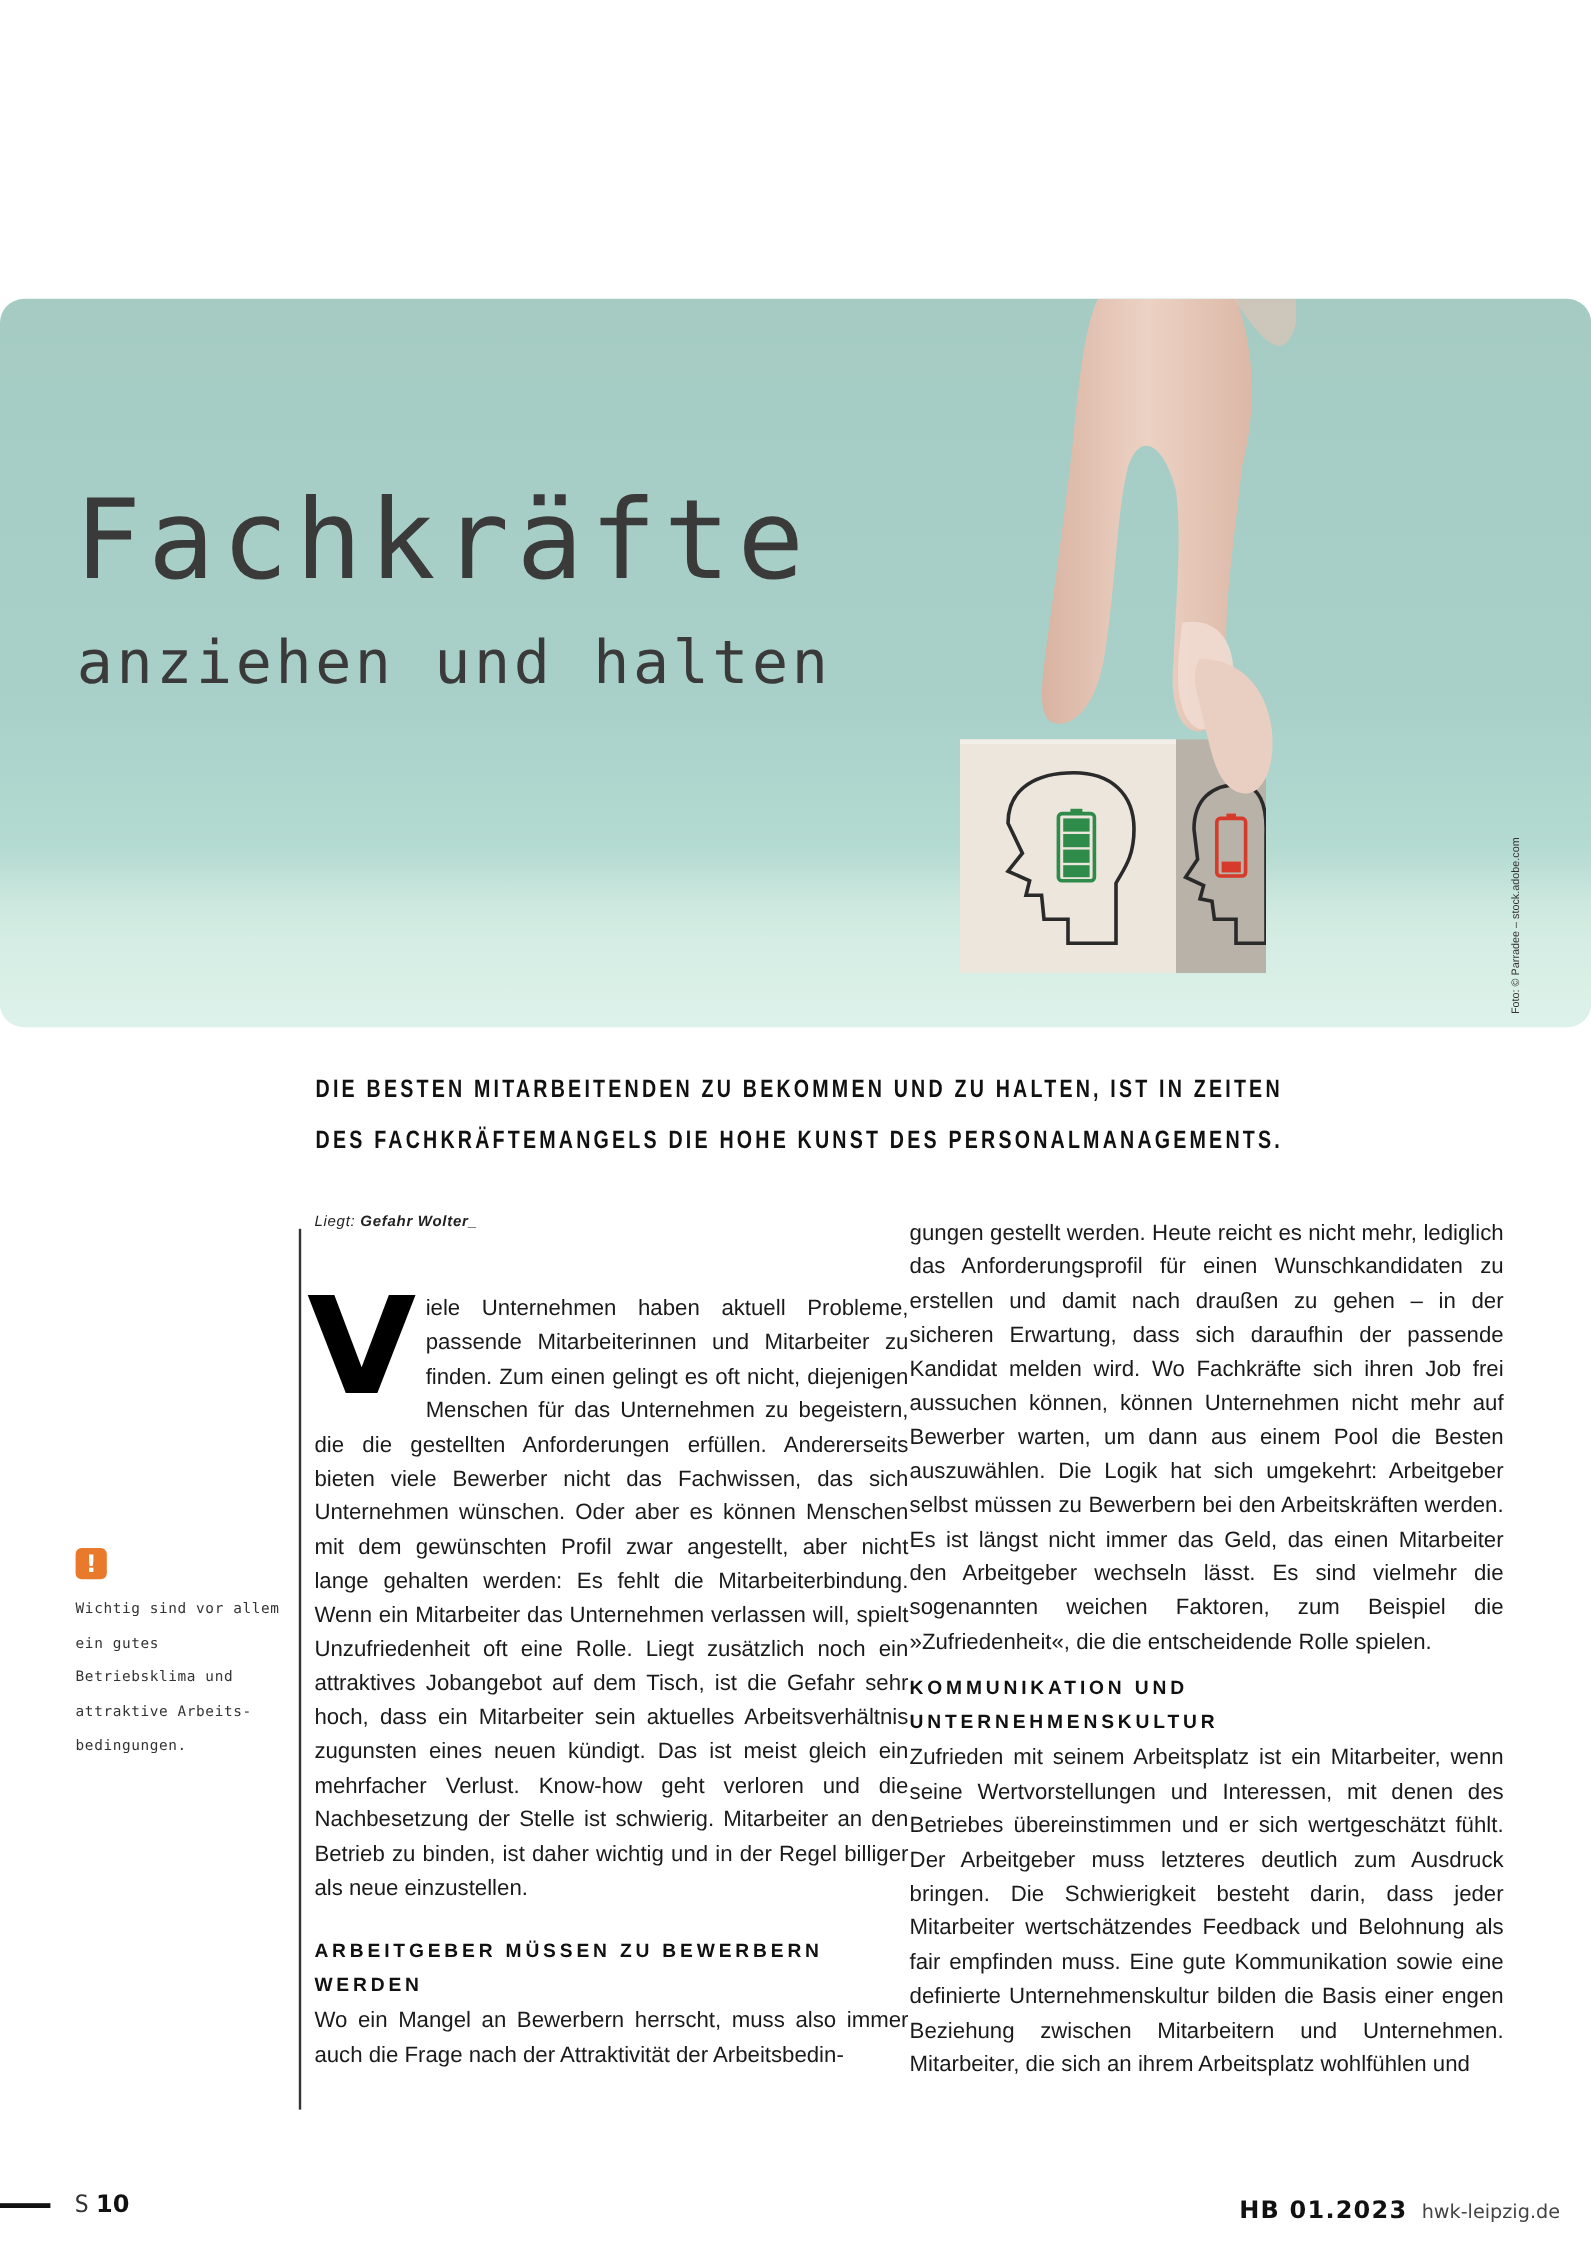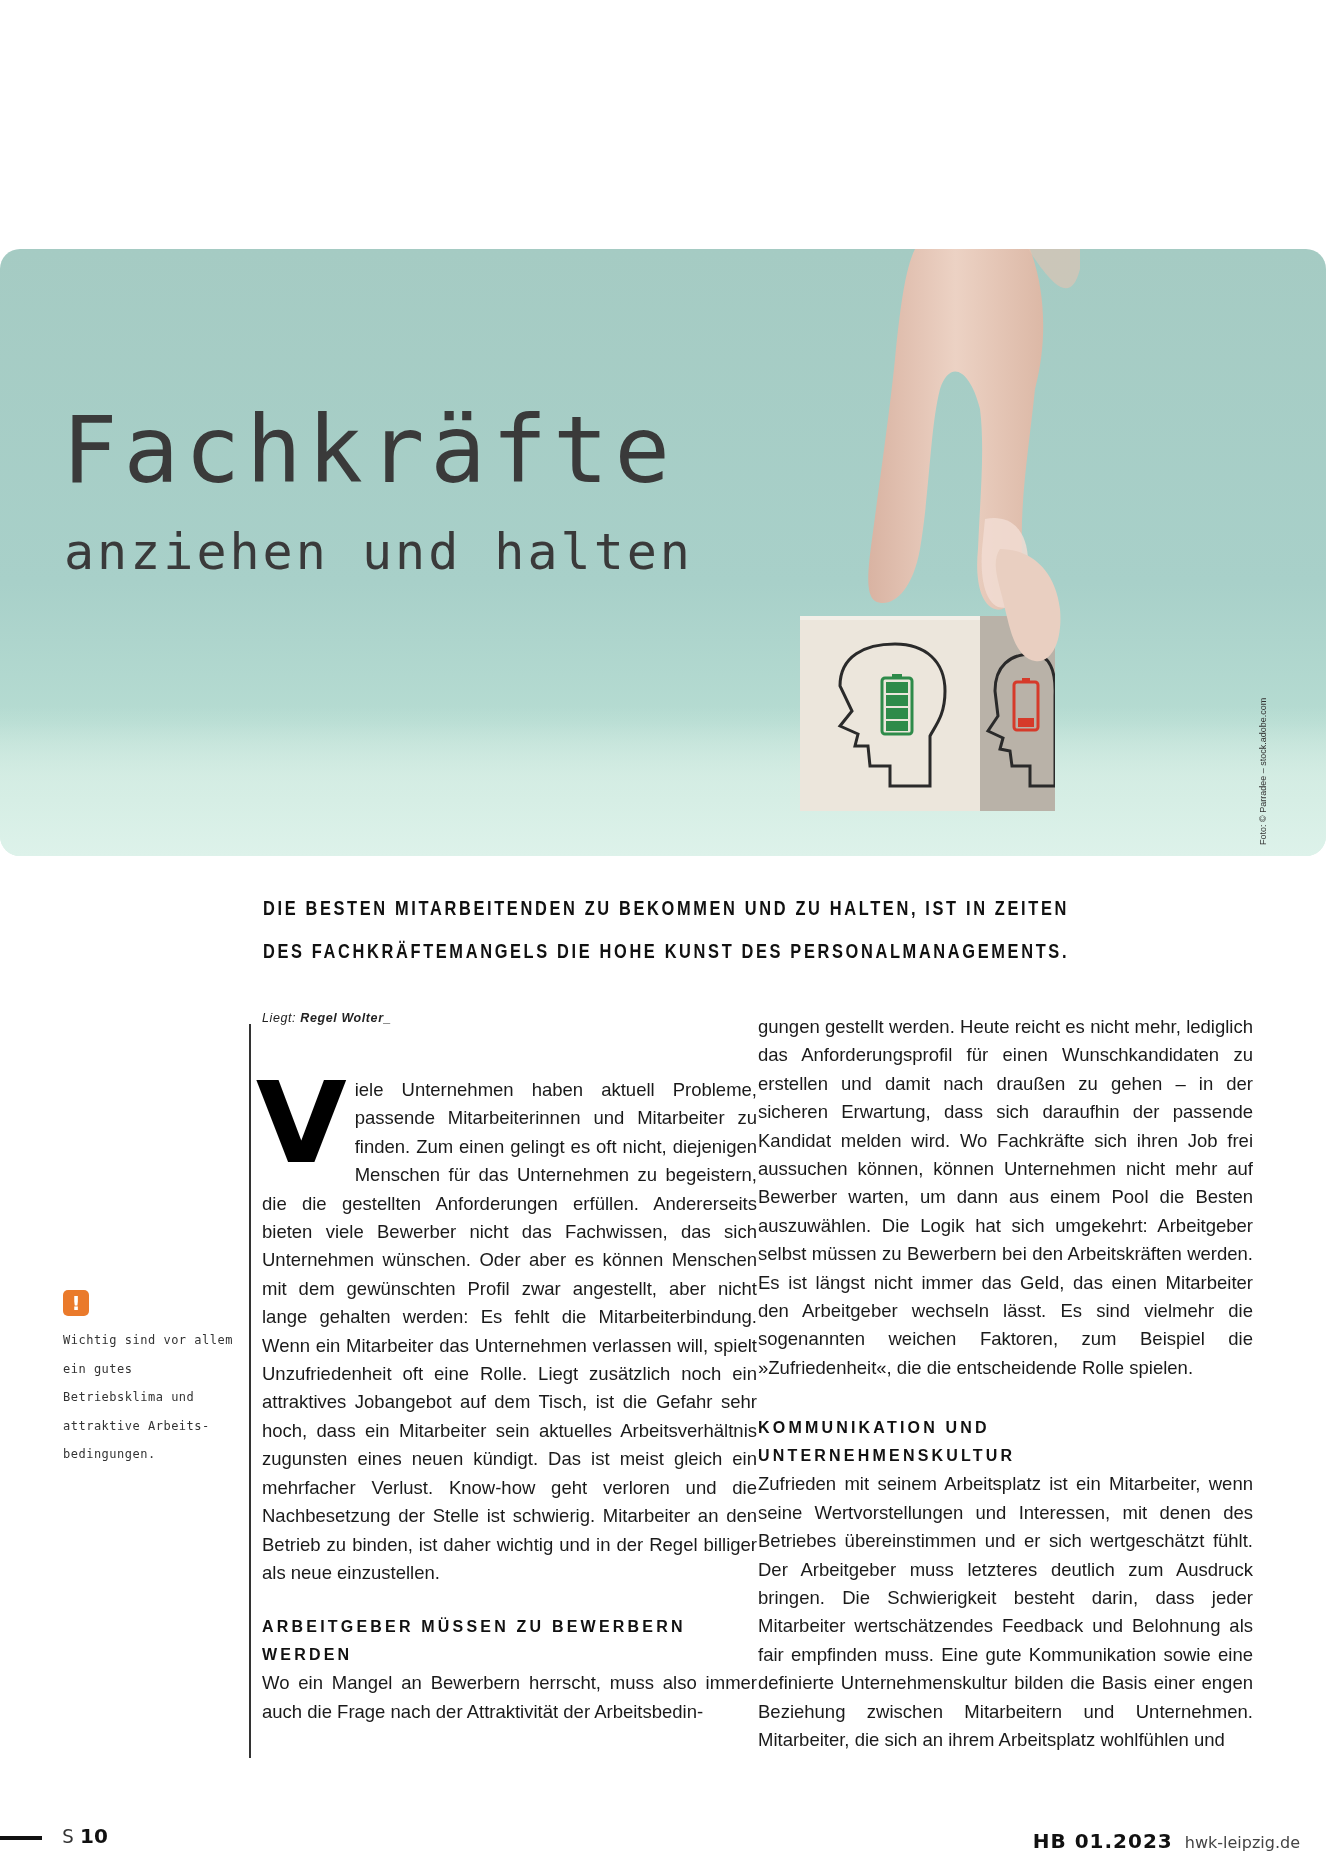--- a/index.html
+++ b/index.html
@@ -73,21 +73,21 @@
     .dropcap {
       float: left; font-family: "DejaVu Sans", sans-serif; font-weight: bold;
       font-size: 112px; line-height: 90px; height: 92px; margin: 2px 10px 0 -4px; color: #000;
       transform: scaleX(1.05);
     }
     .subhead {
       font-family: "Liberation Sans", sans-serif; font-weight: bold; font-size: 16px;
       letter-spacing: 3.2px; margin-top: 26px; line-height: 28px; color: #111;
       text-align: left;
     }
-    .col.right .subhead { margin-top: 32px; }
+    .col.right .subhead { margin-top: 12px; }
     .footer-line { position: absolute; left: 0; top: 1836px; width: 42px; height: 4px; background: #111; }
     .footer-page {
       position: absolute; left: 62px; top: 1824px;
       font-family: "DejaVu Sans Mono", monospace; font-size: 20px; color: #333;
     }
     .footer-page b { font-family: "DejaVu Sans", sans-serif; font-weight: bold; color: #111; margin-left: 6px; }
     .footer-right {
       position: absolute; right: 26px; top: 1829px;
       font-family: "DejaVu Sans", sans-serif; font-size: 16px; color: #444;
     }
@@ -150,21 +150,21 @@
 <div class="sidebar-note">
   <div class="alert-icon">!</div>
   <div class="note-text">Wichtig sind vor allem ein gutes Betriebsklima und attraktive Arbeits-bedingungen.</div>
 </div>
 
 <div class="col-rule"></div>
 
 <div class="col left">
   <div class="byline">
     <span>Liegt:</span>
-    <b>Regel Wolter_</b>
+    <b>Gefahr Wolter_</b>
   </div>
   <p>
     <span class="dropcap">V</span>
     <span>iele Unternehmen haben aktuell Probleme, passende Mitarbeiterinnen und Mitarbeiter zu finden. Zum einen gelingt es oft nicht, diejenigen Menschen für das Unternehmen zu begeistern, die die gestellten Anforderungen erfüllen. Andererseits bieten viele Bewerber nicht das Fachwissen, das sich Unternehmen wünschen. Oder aber es können Menschen mit dem gewünschten Profil zwar angestellt, aber nicht lange gehalten werden: Es fehlt die Mitarbeiterbindung. Wenn ein Mitarbeiter das Unternehmen verlassen will, spielt Unzufriedenheit oft eine Rolle. Liegt zusätzlich noch ein attraktives Jobangebot auf dem Tisch, ist die Gefahr sehr hoch, dass ein Mitarbeiter sein aktuelles Arbeitsverhält­nis zugunsten eines neuen kündigt. Das ist meist gleich ein mehrfacher Verlust. Know-how geht verloren und die Nachbesetzung der Stelle ist schwierig. Mitarbeiter an den Betrieb zu binden, ist daher wichtig und in der Regel billiger als neue einzustellen.</span>
   </p>
   <div class="subhead">ARBEITGEBER MÜSSEN ZU BEWERBERN WERDEN</div>
   <p>Wo ein Mangel an Bewerbern herrscht, muss also immer auch die Frage nach der Attraktivität der Arbeitsbedin-</p>
 </div>
 
 <div class="col right">

